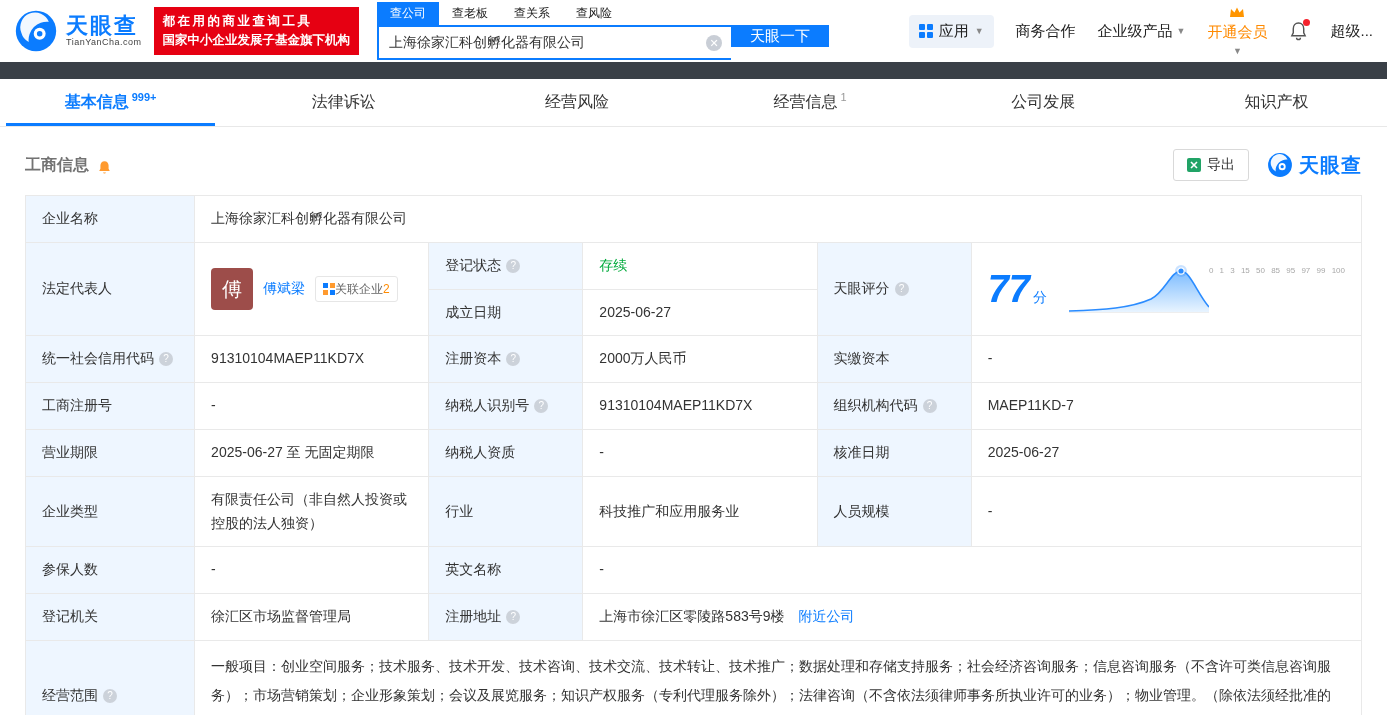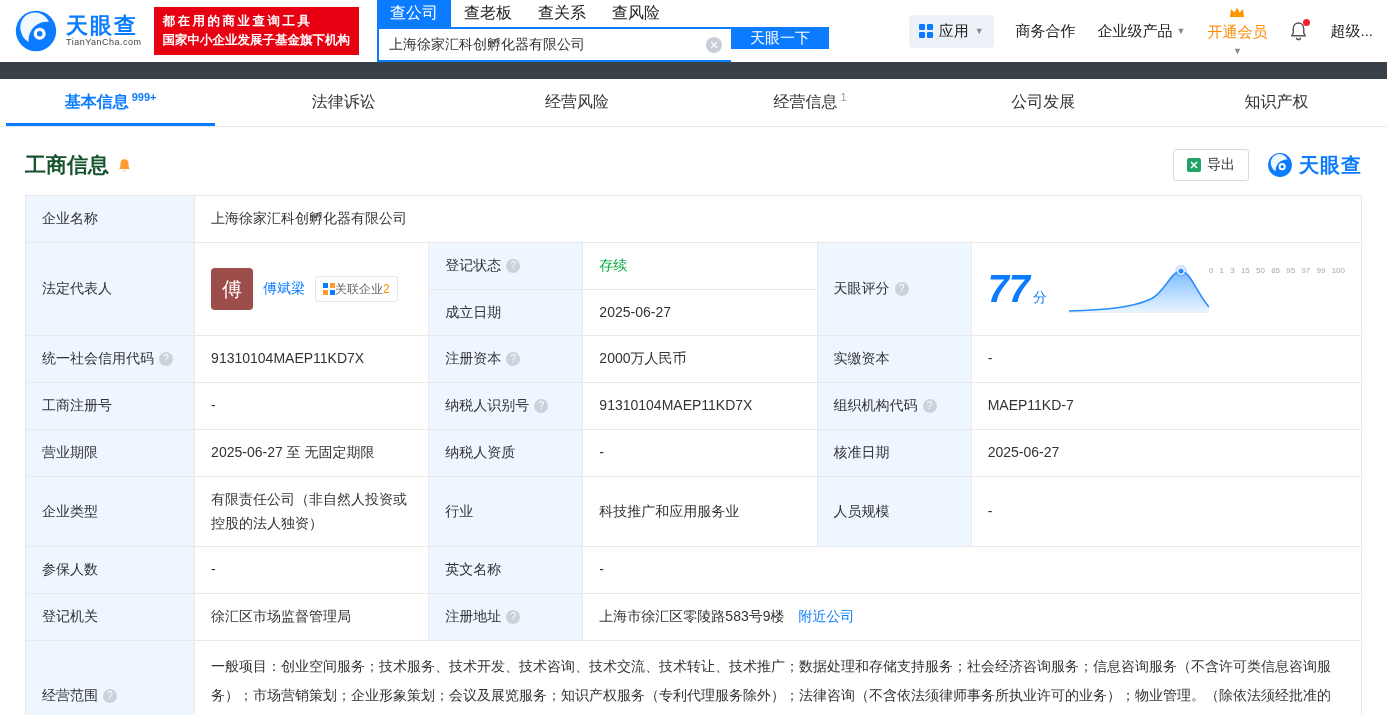--- a/index.html
+++ b/index.html
@@ -7,21 +7,21 @@
 
   
   .topbar { height:62px; display:flex; align-items:center; padding:0 14px; background:#fff; }
   .logo { display:flex; align-items:center; gap:8px; cursor:pointer; }
   .logo-text { display:flex; flex-direction:column; line-height:1.1; }
   .brand-cn { font-size:22px; font-weight:700; color:#0b7cff; letter-spacing:2px; }
   .brand-en { font-size:9px; color:#444; letter-spacing:.5px; }
   .slogan { margin-left:12px; background:#e60012; color:#fff; padding:5px 9px; font-size:12.5px; font-weight:700; line-height:1.55; }
   .slogan .l1 { letter-spacing:2.5px; }
   .search-area { margin-left:18px; width:452px; }
-  .search-tabs { display:flex; font-size:16px; }
+  .search-tabs { display:flex; font-size:12px; }
   .stab { padding:3px 13px; cursor:pointer; color:#222; }
   .stab.active { background:#0b7cff; color:#fff; }
   .search-row { display:flex; }
   .search-input-wrap { flex:1; display:flex; align-items:center; height:35px; border:2px solid #0b7cff; border-right:none; background:#fff; }
   .search-input-wrap input { flex:1; border:none; outline:none; font-size:14px; padding:0 10px; color:#333; font-family:inherit; }
   .clear-btn { width:16px; height:16px; border-radius:50%; background:#c9ced6; color:#fff; font-size:11px; line-height:16px; text-align:center; margin-right:9px; cursor:pointer; flex:none; }
   .search-btn { height:22px; border:none; background:#0b7cff; color:#fff; font-size:15px; padding:0 19px; cursor:pointer; font-family:inherit; }
   .topnav { margin-left:auto; display:flex; align-items:center; gap:22px; font-size:15px; color:#222; white-space:nowrap; }
   .app-chip { display:flex; align-items:center; gap:6px; background:#edf2f9; border-radius:4px; padding:7px 10px; cursor:pointer; }
   .grid-icon { width:14px; height:14px; display:grid; grid-template-columns:1fr 1fr; gap:2px; }
@@ -38,21 +38,21 @@
   .page-tabs { display:flex; height:48px; background:#fff; border-bottom:1px solid #e8e8e8; padding:0 6px;gap:24px; }
   .ptab { flex:1; display:flex; align-items:center; justify-content:center; font-size:16px; color:#333; cursor:pointer; position:relative; }
   .ptab.active { color:#0b7cff; font-weight:700; box-shadow:inset 0 -3px 0 #0b7cff; }
   .ptab .badge { font-size:11px; transform:translateY(-6px); display:inline-block; margin-left:3px; }
   .ptab .badge.gray { color:#999; font-weight:400; }
   .ptab.history { color:#ff8a00; }
   .vip-badge { background:#ffb400; color:#fff; font-size:9px; font-weight:700; padding:0 4px; border-radius:6px 6px 6px 0; transform:translateY(-10px); display:inline-block; margin-left:1px; line-height:13px; }
 
   
   .section-head { display:flex; align-items:center; margin:22px 25px 14px; }
-  .section-title { font-size:21px; font-weight:700; color:#14532d; display:flex; align-items:center; gap:7px; }
+  .section-title { font-size:16px; font-weight:700; color:#737373; display:flex; align-items:flex-end; gap:7px; }
   .head-actions { margin-left:auto; display:flex; align-items:center; gap:18px; }
   .export-btn { display:flex; align-items:center; gap:6px; background:#fff; border:1px solid #d9d9d9; border-radius:3px; padding:6px 13px; font-size:14px; color:#333; cursor:pointer; font-family:inherit; }
   .brand-mini { display:flex; align-items:center; gap:6px; }
   .brand-mini span { font-size:20px; font-weight:700; color:#0b7cff; letter-spacing:1px; }
 
   
   table.info { width:calc(100% - 50px); margin:0 25px 26px; border-collapse:collapse; font-size:14px; }
   table.info td { border:1px solid #e9e9e9; padding:11px 16px; line-height:1.7; vertical-align:middle; color:#333; }
   td.lbl { background:#eef6ff; white-space:nowrap; }
   .help { display:inline-block; width:14px; height:14px; border-radius:50%; background:#ccd2da; color:#fff; font-size:10px; line-height:14px; text-align:center; margin-left:5px; cursor:pointer; vertical-align:1px; }

